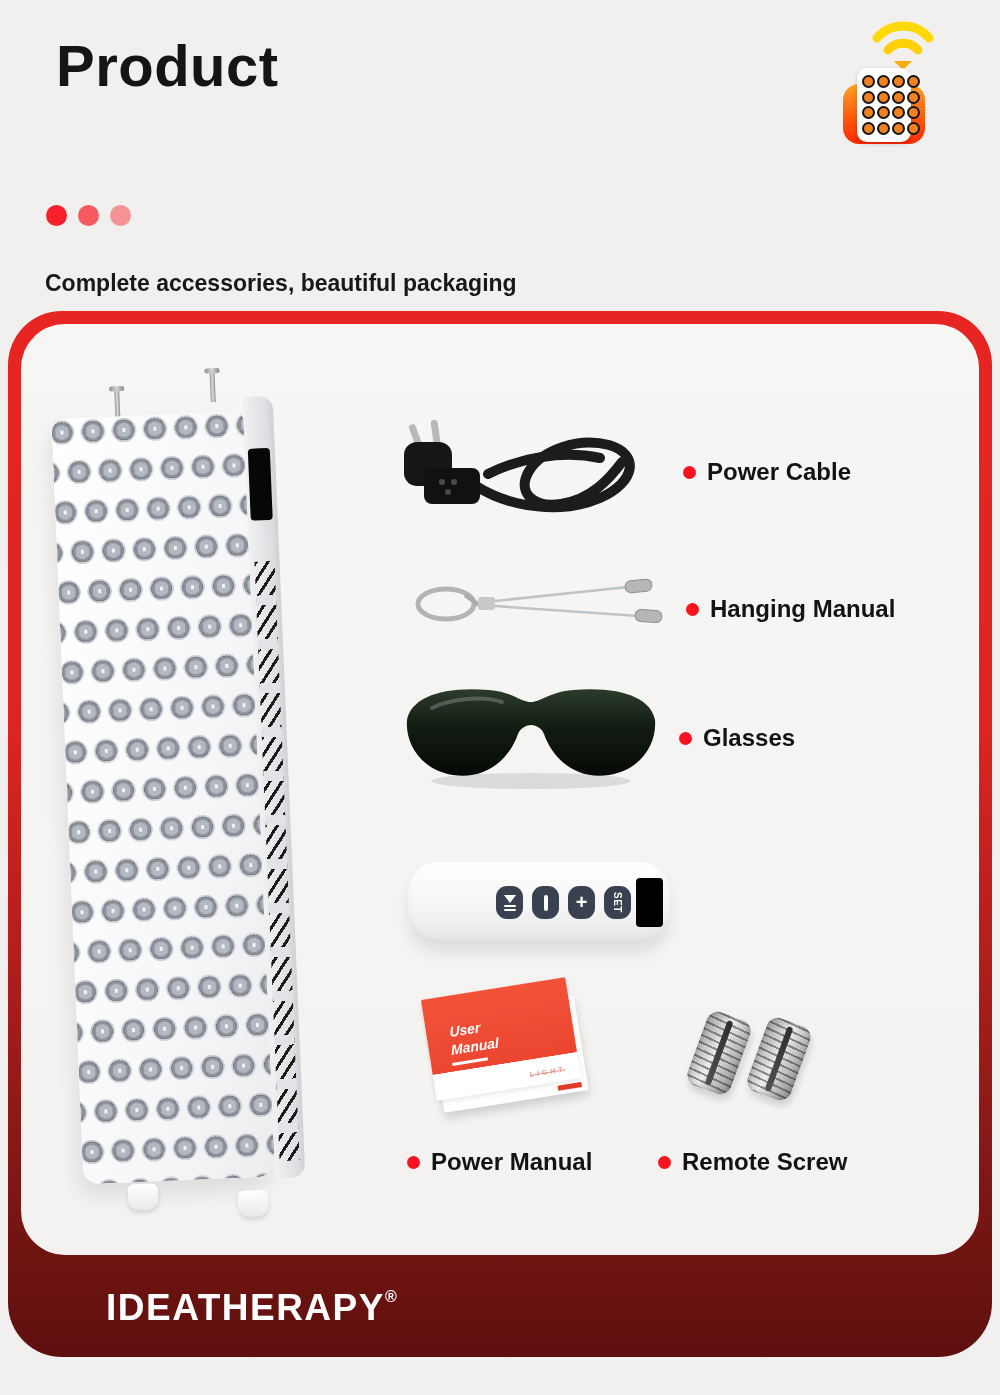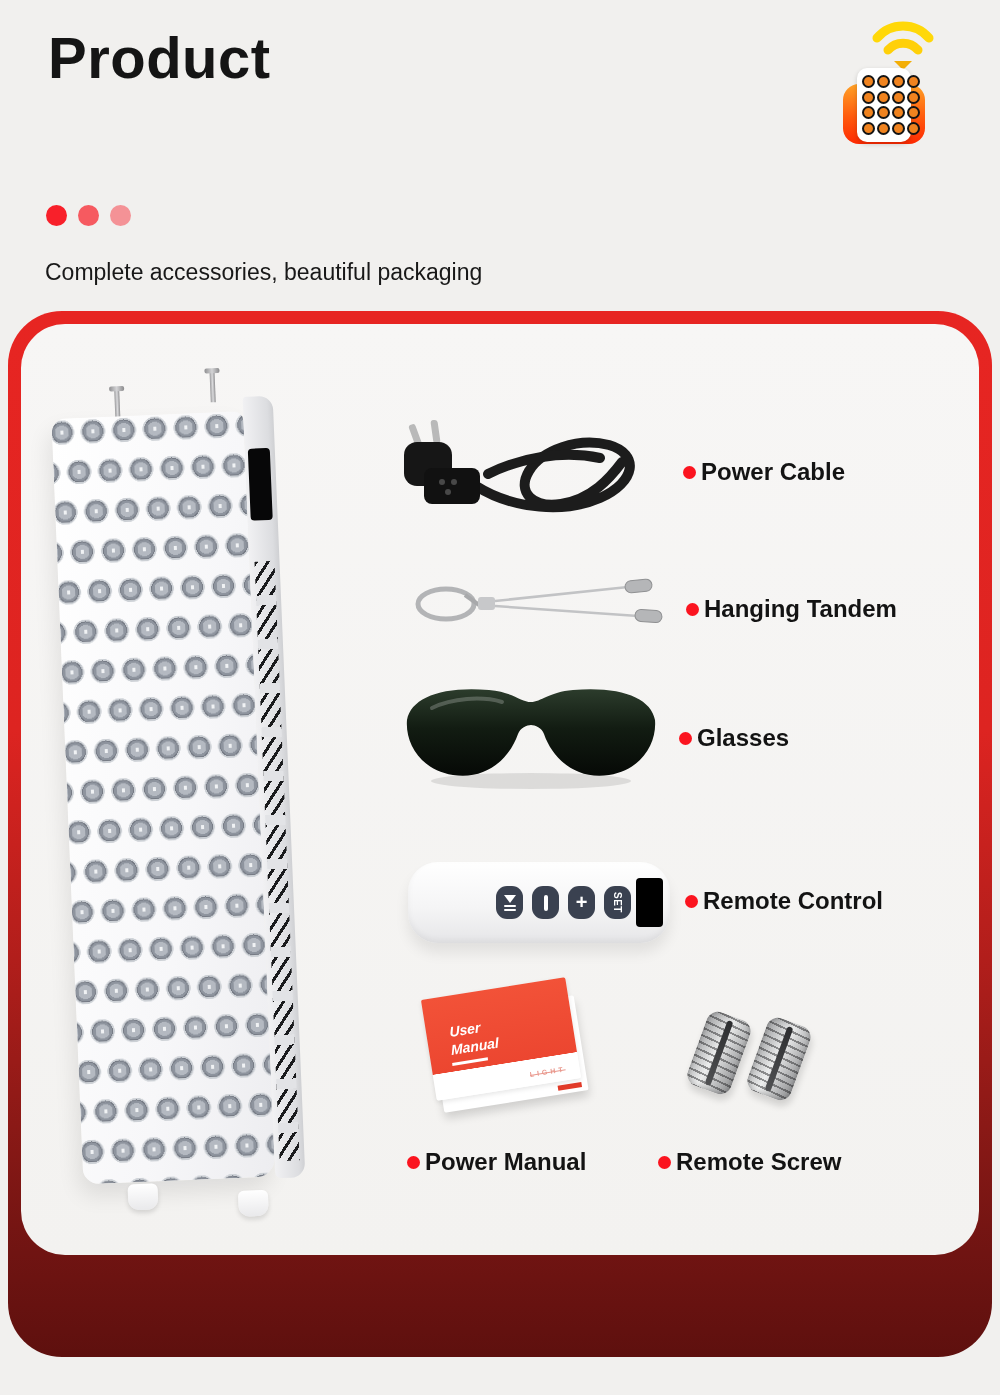--- a/index.html
+++ b/index.html
@@ -3,27 +3,27 @@
 <meta charset="utf-8">
 <style>
   html,body{margin:0;padding:0;background:#e8e7e5;}
   .stage{
     position:relative;width:1000px;height:1395px;margin:0 auto;
     background:#f1f0ee;overflow:hidden;
     font-family:"Liberation Sans",sans-serif;color:#161616;
   }
   
   .title{position:absolute;left:44px;top:20px;font-size:58px;font-weight:800;
-    line-height:1.17;letter-spacing:.5px;color:#151515;margin:4px;}
+    line-height:1.17;letter-spacing:.5px;color:#151515;margin:12px;}
   .title span{display:block;}
   .dots{position:absolute;left:46px;top:205px;display:flex;gap:11px;}
   .dots i{width:21px;height:21px;border-radius:50%;background:#f8202a;display:block;}
   .dots i:nth-child(2){opacity:.72}
   .dots i:nth-child(3){opacity:.45}
-  .subtitle{position:absolute;left:45px;top:259px;font-size:23px;font-weight:400;color:#181818;}
+  .subtitle{position:absolute;left:45px;top:270px;font-size:23px;font-weight:700;color:#181818;}
 
   
   .hicon{position:absolute;left:843px;top:16px;width:96px;height:134px;}
   .hicon .wifi{position:absolute;left:27px;top:0;}
   .hdevice{position:absolute;left:0;top:68px;width:82px;height:60px;border-radius:16px;
     background:linear-gradient(180deg,#ffa126 0%,#ff5a0d 55%,#fe2a02 100%);}
   .hscreen{position:absolute;left:14px;top:52px;width:54px;height:74px;border-radius:10px;
     background:#fff;box-shadow:0 2px 5px rgba(0,0,0,.18);
     display:grid;grid-template-columns:repeat(4,1fr);gap:2px;padding:7px 5px;box-sizing:border-box;
     align-items:center;justify-items:center;}
@@ -107,21 +107,21 @@
       repeating-linear-gradient(5deg, rgba(30,30,32,.45) 0 2px, rgba(255,255,255,0) 2px 7px),
       linear-gradient(100deg,#9b9c9e 0%,#eceded 45%,#8b8c8e 100%);
     box-shadow:inset 0 0 5px rgba(0,0,0,.3), 3px 5px 7px rgba(0,0,0,.14);}
   .g-screw::after{content:"";position:absolute;left:50%;top:6%;width:6px;height:88%;
     transform:translateX(-50%);border-radius:3px;
     background:linear-gradient(180deg,#2c2d2f,#515254);}
   .screw1{left:696px;top:1014px;}
   .screw2{left:756px;top:1020px;}
 
   
-  .lab{position:absolute;display:flex;align-items:center;gap:5px;
+  .lab{position:absolute;display:flex;align-items:center;gap:11px;
     font-size:24px;font-weight:800;color:#131313;white-space:nowrap;}
   .lab i{width:13px;height:13px;border-radius:50%;background:#fb141f;flex:none;display:block;}
   .lab-power{left:683px;top:458px;}
   .lab-hang{left:686px;top:595px;}
   .lab-glass{left:679px;top:724px;}
   .lab-remote{left:685px;top:887px;}
   .lab-manual{left:407px;top:1148px;}
   .lab-screw{left:658px;top:1148px;}
 </style>
 </head>
@@ -161,20 +161,23 @@
         <i></i>
       <i></i>
         <i></i>
         <i></i>
         <i></i>
     </div>
   </div>
 
   <div class="card">
     <div class="card-inner"></div>
+    <div class="brand">
+      <span>IDEATHERAPY</span><sup>®</sup>
+    </div>
   </div>
 
   <div class="device">
     <div class="screwpin pin1"></div>
     <div class="screwpin pin2"></div>
     <div class="device-front"></div>
     <div class="device-side">
       <div class="d-screen"></div>
       <div class="d-vents"></div>
     </div>
@@ -259,30 +262,26 @@
 
   <div class="g-screw screw1"></div>
   <div class="g-screw screw2"></div>
 
   <div class="lab lab-power">
     <i></i>
     <span>Power Cable</span>
   </div>
   <div class="lab lab-hang">
     <i></i>
-    <span>Hanging Tandem</span>
+    <span>Hanging Manual</span>
   </div>
   <div class="lab lab-glass">
     <i></i>
     <span>Glasses</span>
   </div>
-  <div class="lab lab-remote">
-    <i></i>
-    <span>Remote Control</span>
-  </div>
   <div class="lab lab-manual">
     <i></i>
     <span>Power Manual</span>
   </div>
   <div class="lab lab-screw">
     <i></i>
     <span>Remote Screw</span>
   </div>
 
 </div>

